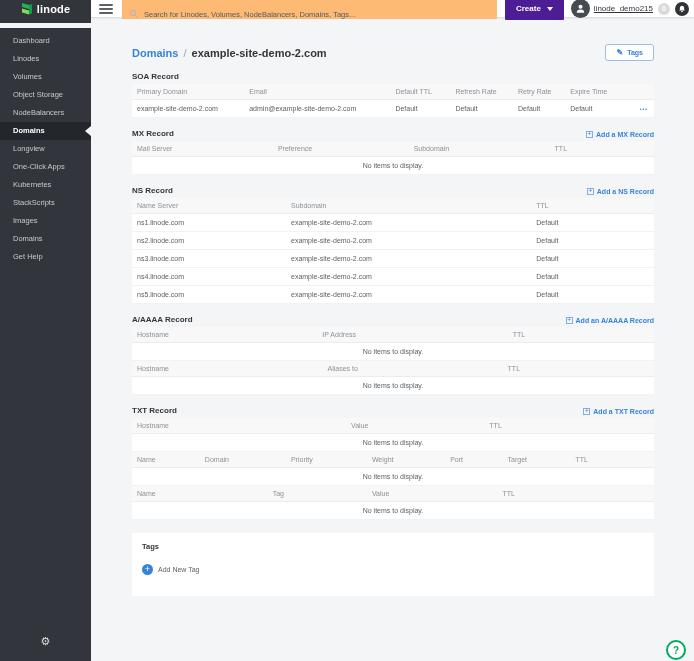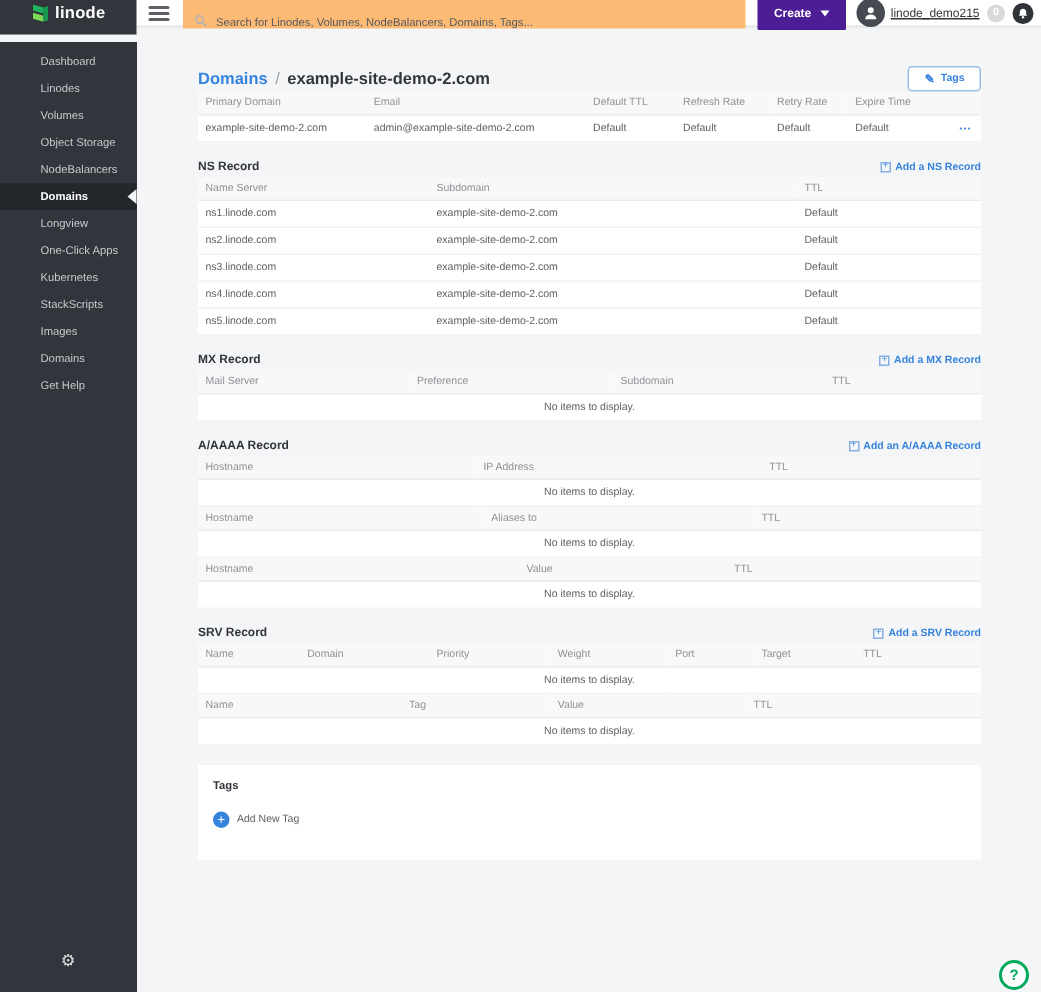--- a/index.html
+++ b/index.html
@@ -31,21 +31,21 @@
   .badge-circle { width:12px; height:12px; border-radius:50%; background:#d8dadc; color:#fff;
                   font-size:7px; font-weight:bold; display:flex; align-items:center;
                   justify-content:center; margin-right:5px; cursor:pointer; }
   .bell-circle { width:14px; height:14px; border-radius:50%; background:#2f3338;
                  display:flex; align-items:center; justify-content:center;
                  margin-right:5px; cursor:pointer; }
 
   
   .sidebar { position:fixed; top:28px; left:0; bottom:0; width:91px; background:#32363c;
              padding-top:4px; z-index:10; }
-  .side-item { height:18px; line-height:18px; padding-left:27px; font-size:7.5px;
+  .side-item { height:18px; line-height:18px; padding-left:13px; font-size:7.5px;
                color:#c7c9cb; cursor:pointer; position:relative; white-space:nowrap; }
   .side-item.active { background:#23262b; color:#fff; font-weight:bold; }
   .side-item.active::after { content:""; position:absolute; right:0; top:50%; margin-top:-5px;
                border-top:5px solid transparent; border-bottom:5px solid transparent;
                border-right:6px solid #f4f5f6; }
   .gear { position:absolute; bottom:14px; left:50%; transform:translateX(-50%);
           color:#dcdee0; font-size:11px; cursor:pointer; line-height:1; }
 
   
   .main { margin:28px 0 0 91px; padding:16px 40px 0 41px; min-height:633px; position:relative; }
@@ -163,20 +163,23 @@
       <span class="bc-current">example-site-demo-2.com</span>
     </div>
     <button class="tags-btn">
       <span class="pencil">✎</span>
       <span>Tags</span>
     </button>
   </div>
 
   <div id="sections">
       <section class="record-section">
+        <div class="section-head">
+          <h2 class="section-title">SOA Record</h2>
+        </div>
         <table class="rec-table">
           <colgroup>
             <col style="width: 21.5%;">
             <col style="width: 28%;">
             <col style="width: 11.5%;">
             <col style="width: 12%;">
             <col style="width: 10%;">
             <col style="width: 12.5%;">
             <col style="width: 4.5%;">
           </colgroup>
@@ -199,20 +202,50 @@
               <td>Default</td>
               <td>Default</td>
               <td>Default</td>
               <td class="action-cell"><button class="more-btn">•••</button></td>
             </tr>
           </tbody>
         </table>
       </section>
       <section class="record-section">
         <div class="section-head">
+          <h2 class="section-title">MX Record</h2>
+          <a class="add-link">
+            <span class="plus-box">+</span>
+            <span>Add a MX Record</span>
+          </a>
+        </div>
+        <table class="rec-table">
+          <colgroup>
+            <col style="width: 27%;">
+            <col style="width: 26%;">
+            <col style="width: 27%;">
+            <col style="width: 20%;">
+          </colgroup>
+          <thead>
+            <tr>
+              <th>Mail Server</th>
+              <th>Preference</th>
+              <th>Subdomain</th>
+              <th>TTL</th>
+            </tr>
+          </thead>
+          <tbody>
+            <tr>
+              <td class="empty-cell" colspan="4">No items to display.</td>
+            </tr>
+          </tbody>
+        </table>
+      </section>
+      <section class="record-section">
+        <div class="section-head">
           <h2 class="section-title">NS Record</h2>
           <a class="add-link">
             <span class="plus-box">+</span>
             <span>Add a NS Record</span>
           </a>
         </div>
         <table class="rec-table">
           <colgroup>
             <col style="width: 29.5%;">
             <col style="width: 47%;">
@@ -243,50 +276,20 @@
             </tr>
             <tr>
               <td>ns4.linode.com</td>
               <td>example-site-demo-2.com</td>
               <td>Default</td>
             </tr>
             <tr>
               <td>ns5.linode.com</td>
               <td>example-site-demo-2.com</td>
               <td>Default</td>
-            </tr>
-          </tbody>
-        </table>
-      </section>
-      <section class="record-section">
-        <div class="section-head">
-          <h2 class="section-title">MX Record</h2>
-          <a class="add-link">
-            <span class="plus-box">+</span>
-            <span>Add a MX Record</span>
-          </a>
-        </div>
-        <table class="rec-table">
-          <colgroup>
-            <col style="width: 27%;">
-            <col style="width: 26%;">
-            <col style="width: 27%;">
-            <col style="width: 20%;">
-          </colgroup>
-          <thead>
-            <tr>
-              <th>Mail Server</th>
-              <th>Preference</th>
-              <th>Subdomain</th>
-              <th>TTL</th>
-            </tr>
-          </thead>
-          <tbody>
-            <tr>
-              <td class="empty-cell" colspan="4">No items to display.</td>
             </tr>
           </tbody>
         </table>
       </section>
       <section class="record-section">
         <div class="section-head">
           <h2 class="section-title">A/AAAA Record</h2>
           <a class="add-link">
             <span class="plus-box">+</span>
             <span>Add an A/AAAA Record</span>
@@ -327,20 +330,27 @@
             </tr>
           </thead>
           <tbody>
             <tr>
               <td class="empty-cell" colspan="3">No items to display.</td>
             </tr>
           </tbody>
         </table>
       </section>
       <section class="record-section">
+        <div class="section-head">
+          <h2 class="section-title">TXT Record</h2>
+          <a class="add-link">
+            <span class="plus-box">+</span>
+            <span>Add a TXT Record</span>
+          </a>
+        </div>
         <table class="rec-table">
           <colgroup>
             <col style="width: 41%;">
             <col style="width: 26.5%;">
             <col style="width: 32.5%;">
           </colgroup>
           <thead>
             <tr>
               <th>Hostname</th>
               <th>Value</th>
@@ -348,27 +358,20 @@
             </tr>
           </thead>
           <tbody>
             <tr>
               <td class="empty-cell" colspan="3">No items to display.</td>
             </tr>
           </tbody>
         </table>
       </section>
       <section class="record-section">
-        <div class="section-head">
-          <h2 class="section-title">SRV Record</h2>
-          <a class="add-link">
-            <span class="plus-box">+</span>
-            <span>Add a SRV Record</span>
-          </a>
-        </div>
         <table class="rec-table">
           <colgroup>
             <col style="width: 13%;">
             <col style="width: 16.5%;">
             <col style="width: 15.5%;">
             <col style="width: 15%;">
             <col style="width: 11%;">
             <col style="width: 13%;">
             <col style="width: 16%;">
           </colgroup>

